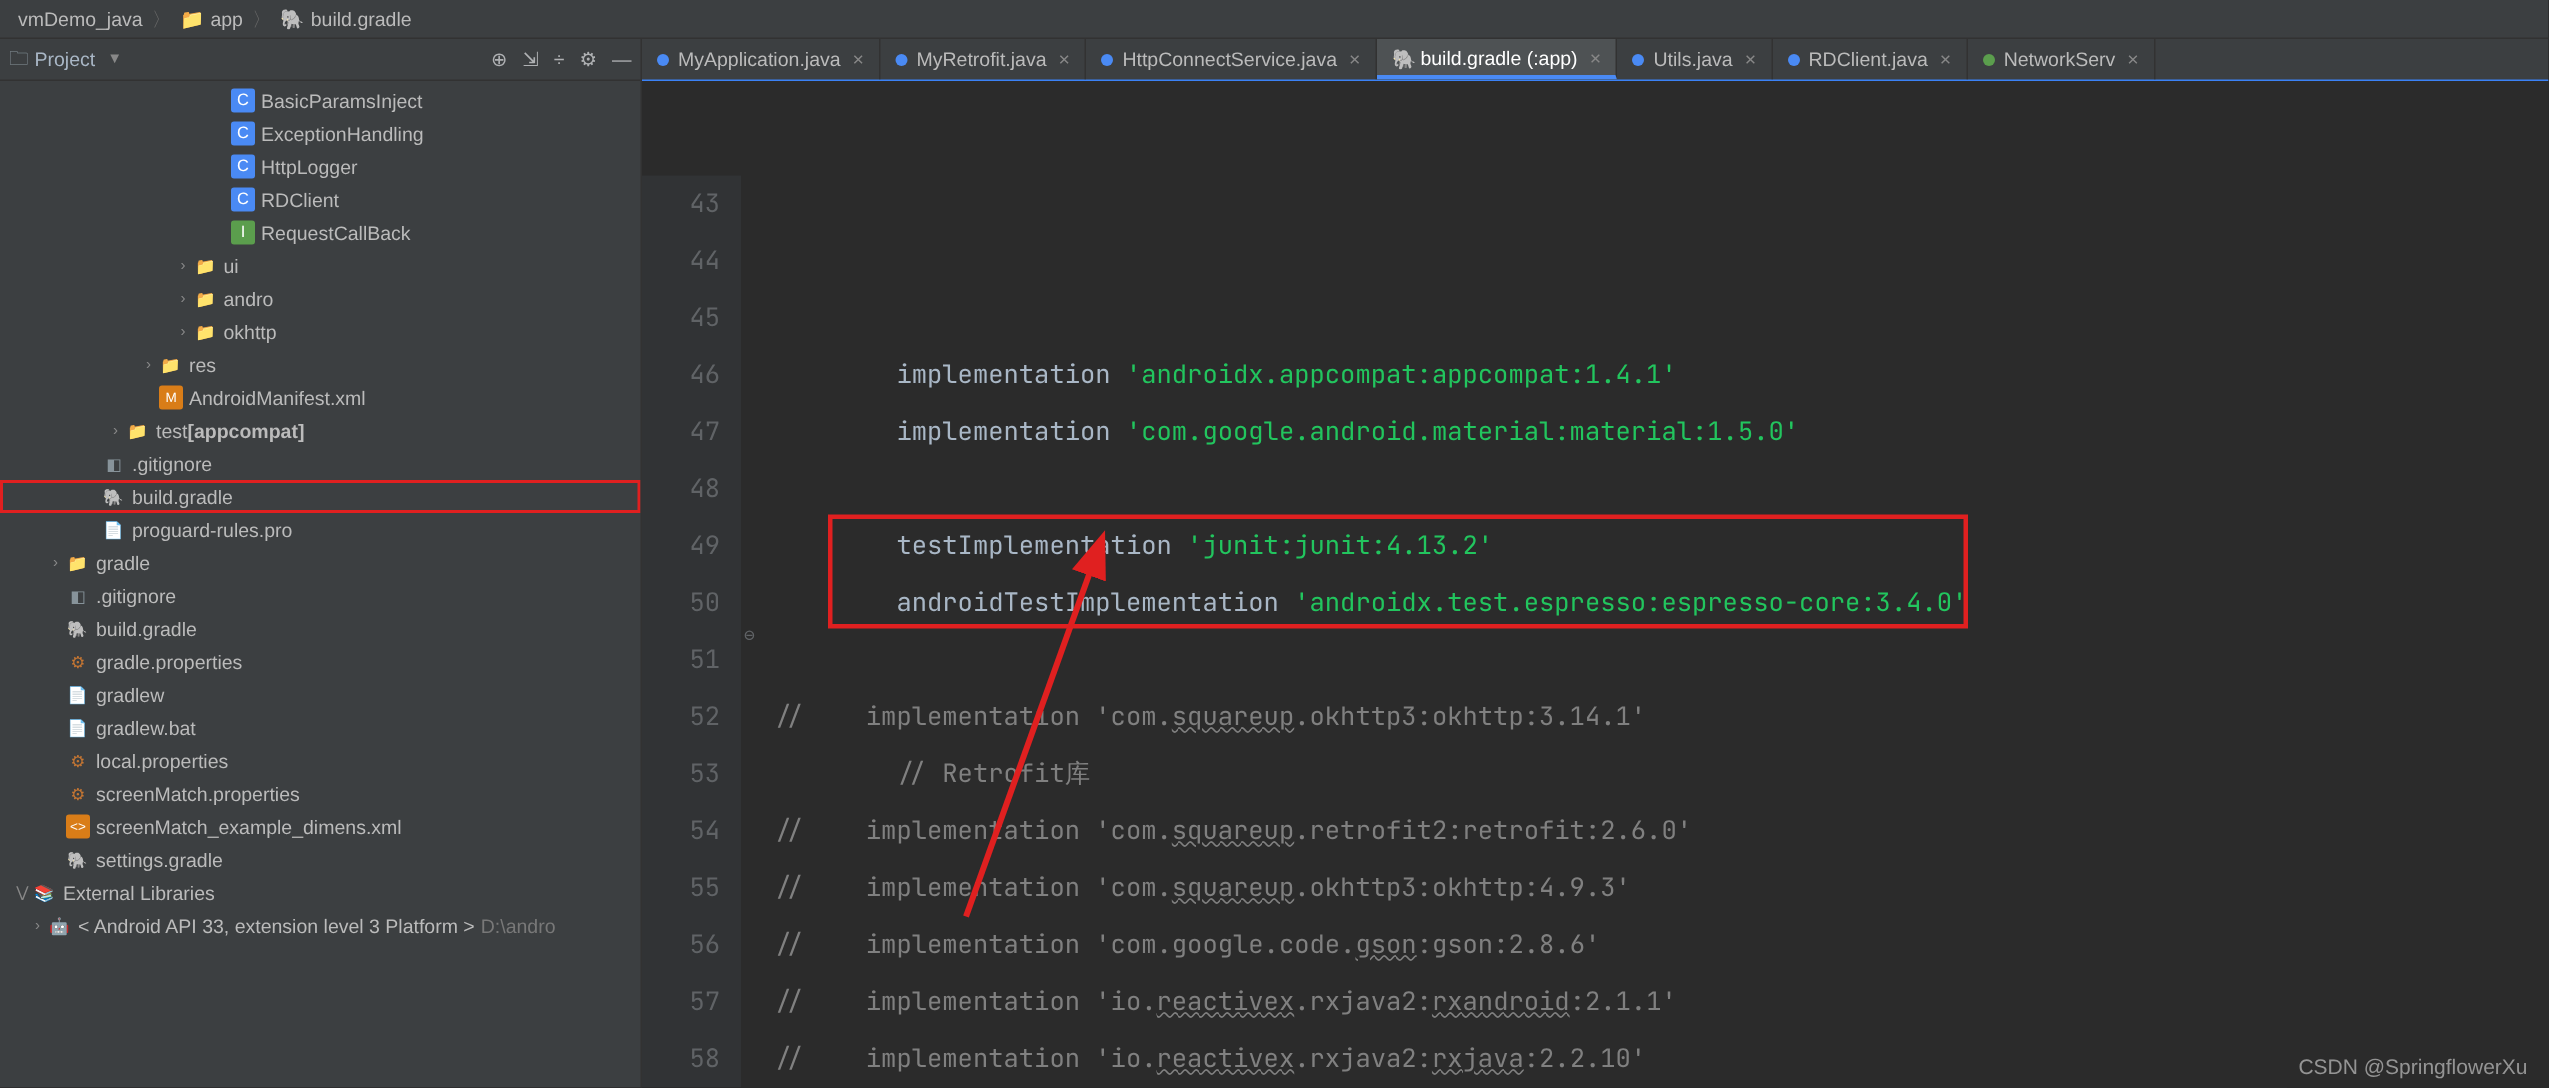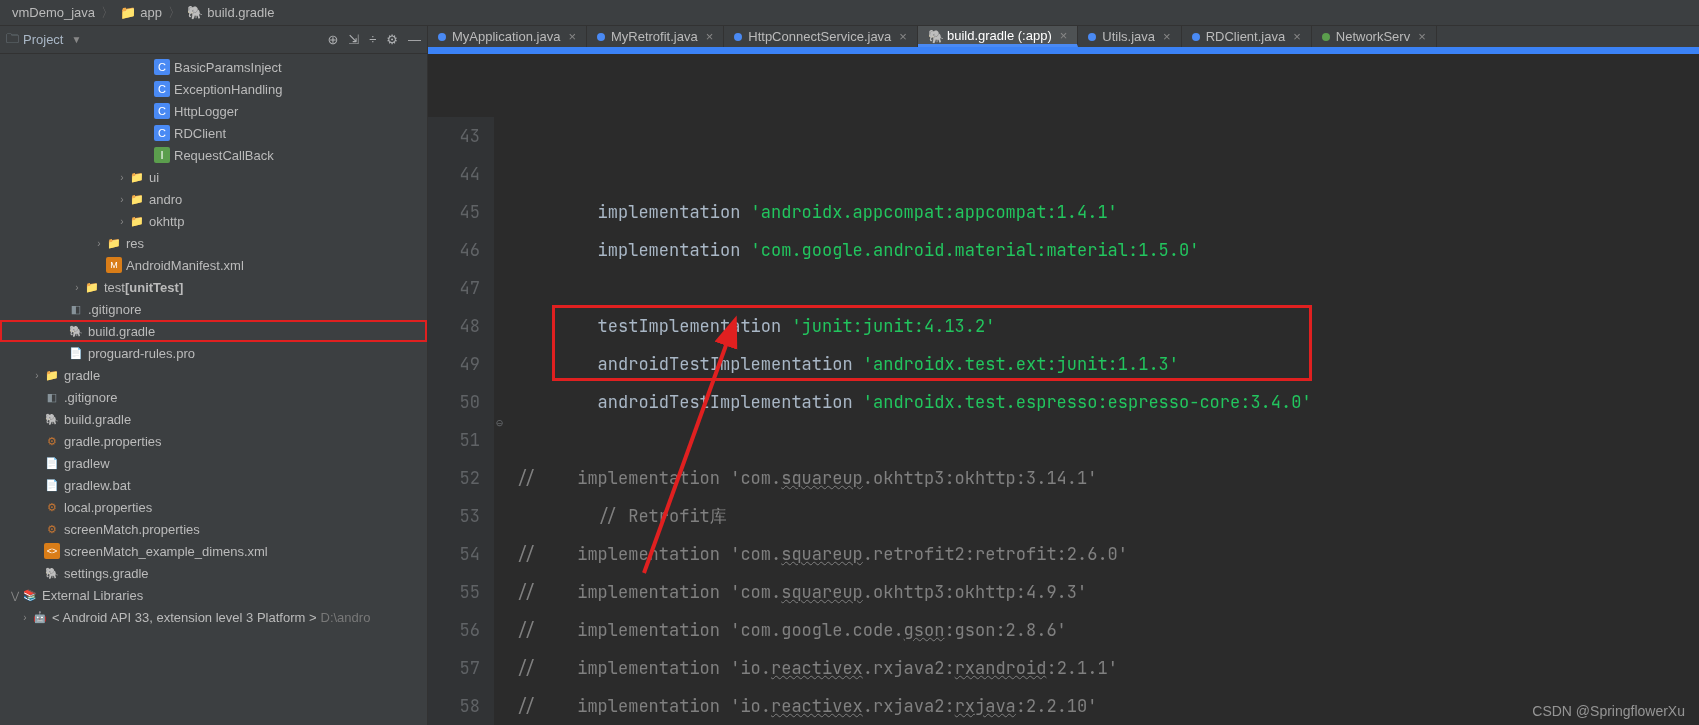--- a/index.html
+++ b/index.html
@@ -30,21 +30,21 @@
 .tree-row .dim { color:#787878; margin-left:4px; }
 .indent15 { padding-left:140px; }
 .indent12 { padding-left:115px; }
 .indent9 { padding-left:92px; }
 .indent6 { padding-left:70px; }
 .indent5 { padding-left:54px; }
 .indent3 { padding-left:30px; }
 .indent2 { padding-left:18px; }
 .indent1 { padding-left:8px; }
 .editor-wrap { flex:1; display:flex; flex-direction:column; }
-.tabs { height:28px; background:#3c3f41; display:flex; align-items:center; border-bottom:7px solid #3b82f6; overflow:hidden;text-align:center; }
+.tabs { height:28px; background:#3c3f41; display:flex; align-items:center; border-bottom:1px solid #3b82f6; overflow:hidden;text-align:center; }
 .tab { display:flex; align-items:center; gap:6px; padding:0 10px; height:100%; color:#bbb; cursor:pointer; border-right:1px solid #323232; }
 .tab.active { background:#4e5254; color:#fff; border-bottom:3px solid #4a8af4; padding-bottom:0; }
 .tab svg, .tab .tico { width:13px; height:13px; }
 .tab .close { color:#888; font-size:13px; margin-left:2px; }
 .tab-dot { width:8px; height:8px; border-radius:50%; }
 .kblue { background:#4a8af4; }
 .kgreen { background:#5b9e4d; }
 .editor { flex:1; display:flex; background:#2b2b2b; font-family:"JetBrains Mono","Consolas",monospace; font-size:17px; line-height:38px; position:relative;align-items:flex-end; }
 .gutter { width:66px; background:#313335; color:#606366; text-align:right; padding-right:14px; user-select:none; }
 .code { flex:1; padding-left:22px; position:relative; }
@@ -141,21 +141,21 @@
         </div>
         <div class="tree-row indent9">
           <span class="arrow"></span>
           <span class="ico xml">M</span>
           <span class="label">AndroidManifest.xml</span>
         </div>
         <div class="tree-row indent6">
           <span class="arrow">›</span>
           <span class="ico fld">📁</span>
           <span class="label">test</span>
-          <span class="label bold"> [unitTest]</span>
+          <span class="label bold"> [appcompat]</span>
         </div>
         <div class="tree-row indent5">
           <span class="arrow"></span>
           <span class="ico file">◧</span>
           <span class="label">.gitignore</span>
         </div>
         <div class="tree-row indent5 hl">
           <span class="arrow"></span>
           <span class="ico gradle">🐘</span>
           <span class="label">build.gradle</span>
@@ -293,21 +293,20 @@
               <marker id="ah" markerWidth="10" markerHeight="10" refX="6" refY="3" orient="auto">
                 <path d="M0,0 L8,3 L0,6 Z" fill="#e02020"></path>
               </marker>
             </defs>
           <path d="M 20 260 Q 60 150 110 10" stroke="#e02020" stroke-width="4" fill="none" marker-end="url(#ah)"></path>
         </svg>
       <div class="line"><span class="k-id">        implementation </span><span class="k-str">'androidx.appcompat:appcompat:1.4.1'</span></div>
           <div class="line"><span class="k-id">        implementation </span><span class="k-str">'com.google.android.material:material:1.5.0'</span></div>
           <div class="line"><span class=""></span></div>
           <div class="line"><span class="k-id">        testImplementation </span><span class="k-str">'junit:junit:4.13.2'</span></div>
-          <div class="line"><span class="k-id">        androidTestImplementation </span><span class="k-str">'androidx.test.ext:junit:1.1.3'</span></div>
           <div class="line"><span class="k-id">        androidTestImplementation </span><span class="k-str">'androidx.test.espresso:espresso-core:3.4.0'</span></div>
           <div class="line"><span class=""></span></div>
           <div class="line"><span class="k-cmt">//    implementation 'com.</span><span class="k-cmt sq">squareup</span><span class="k-cmt">.okhttp3:okhttp:3.14.1'</span></div>
           <div class="line"><span class="k-cmt">        // Retrofit库</span></div>
           <div class="line"><span class="k-cmt">//    implementation 'com.</span><span class="k-cmt sq">squareup</span><span class="k-cmt">.retrofit2:retrofit:2.6.0'</span></div>
           <div class="line"><span class="k-cmt">//    implementation 'com.</span><span class="k-cmt sq">squareup</span><span class="k-cmt">.okhttp3:okhttp:4.9.3'</span></div>
           <div class="line"><span class="k-cmt">//    implementation 'com.google.code.</span><span class="k-cmt sq">gson</span><span class="k-cmt">:gson:2.8.6'</span></div>
           <div class="line"><span class="k-cmt">//    implementation 'io.</span><span class="k-cmt sq">reactivex</span><span class="k-cmt">.rxjava2:</span><span class="k-cmt sq">rxandroid</span><span class="k-cmt">:2.1.1'</span></div>
           <div class="line"><span class="k-cmt">//    implementation 'io.</span><span class="k-cmt sq">reactivex</span><span class="k-cmt">.rxjava2:</span><span class="k-cmt sq">rxjava</span><span class="k-cmt">:2.2.10'</span></div>
         </div>

